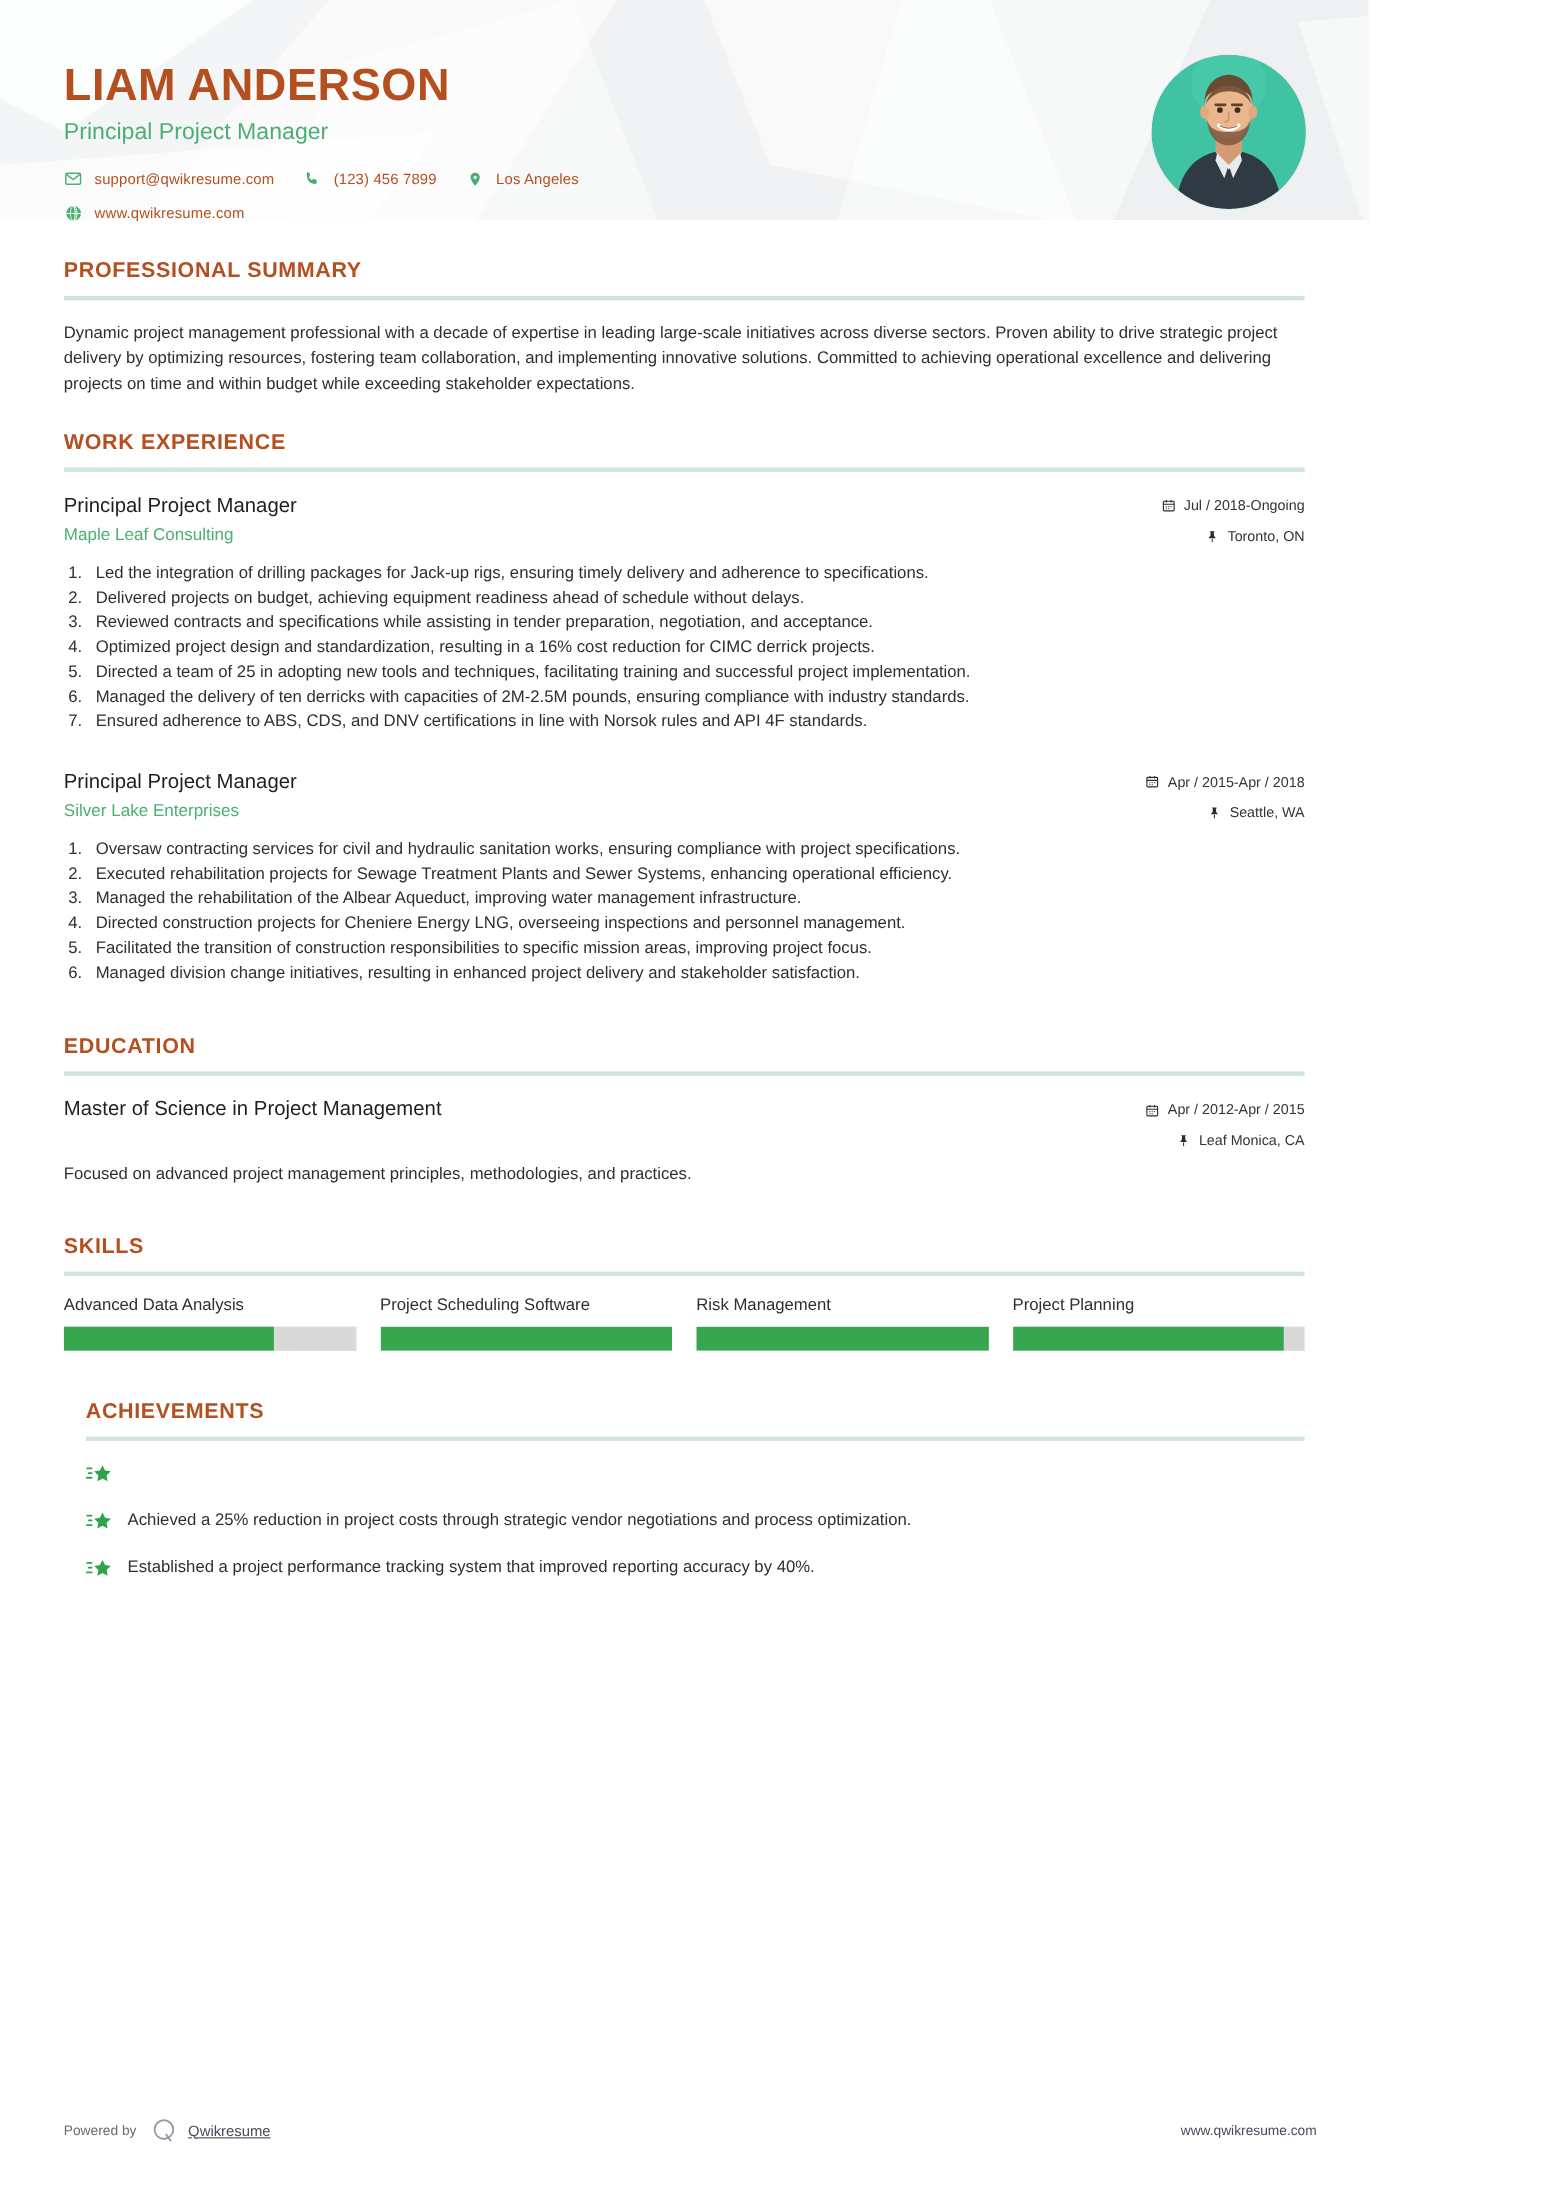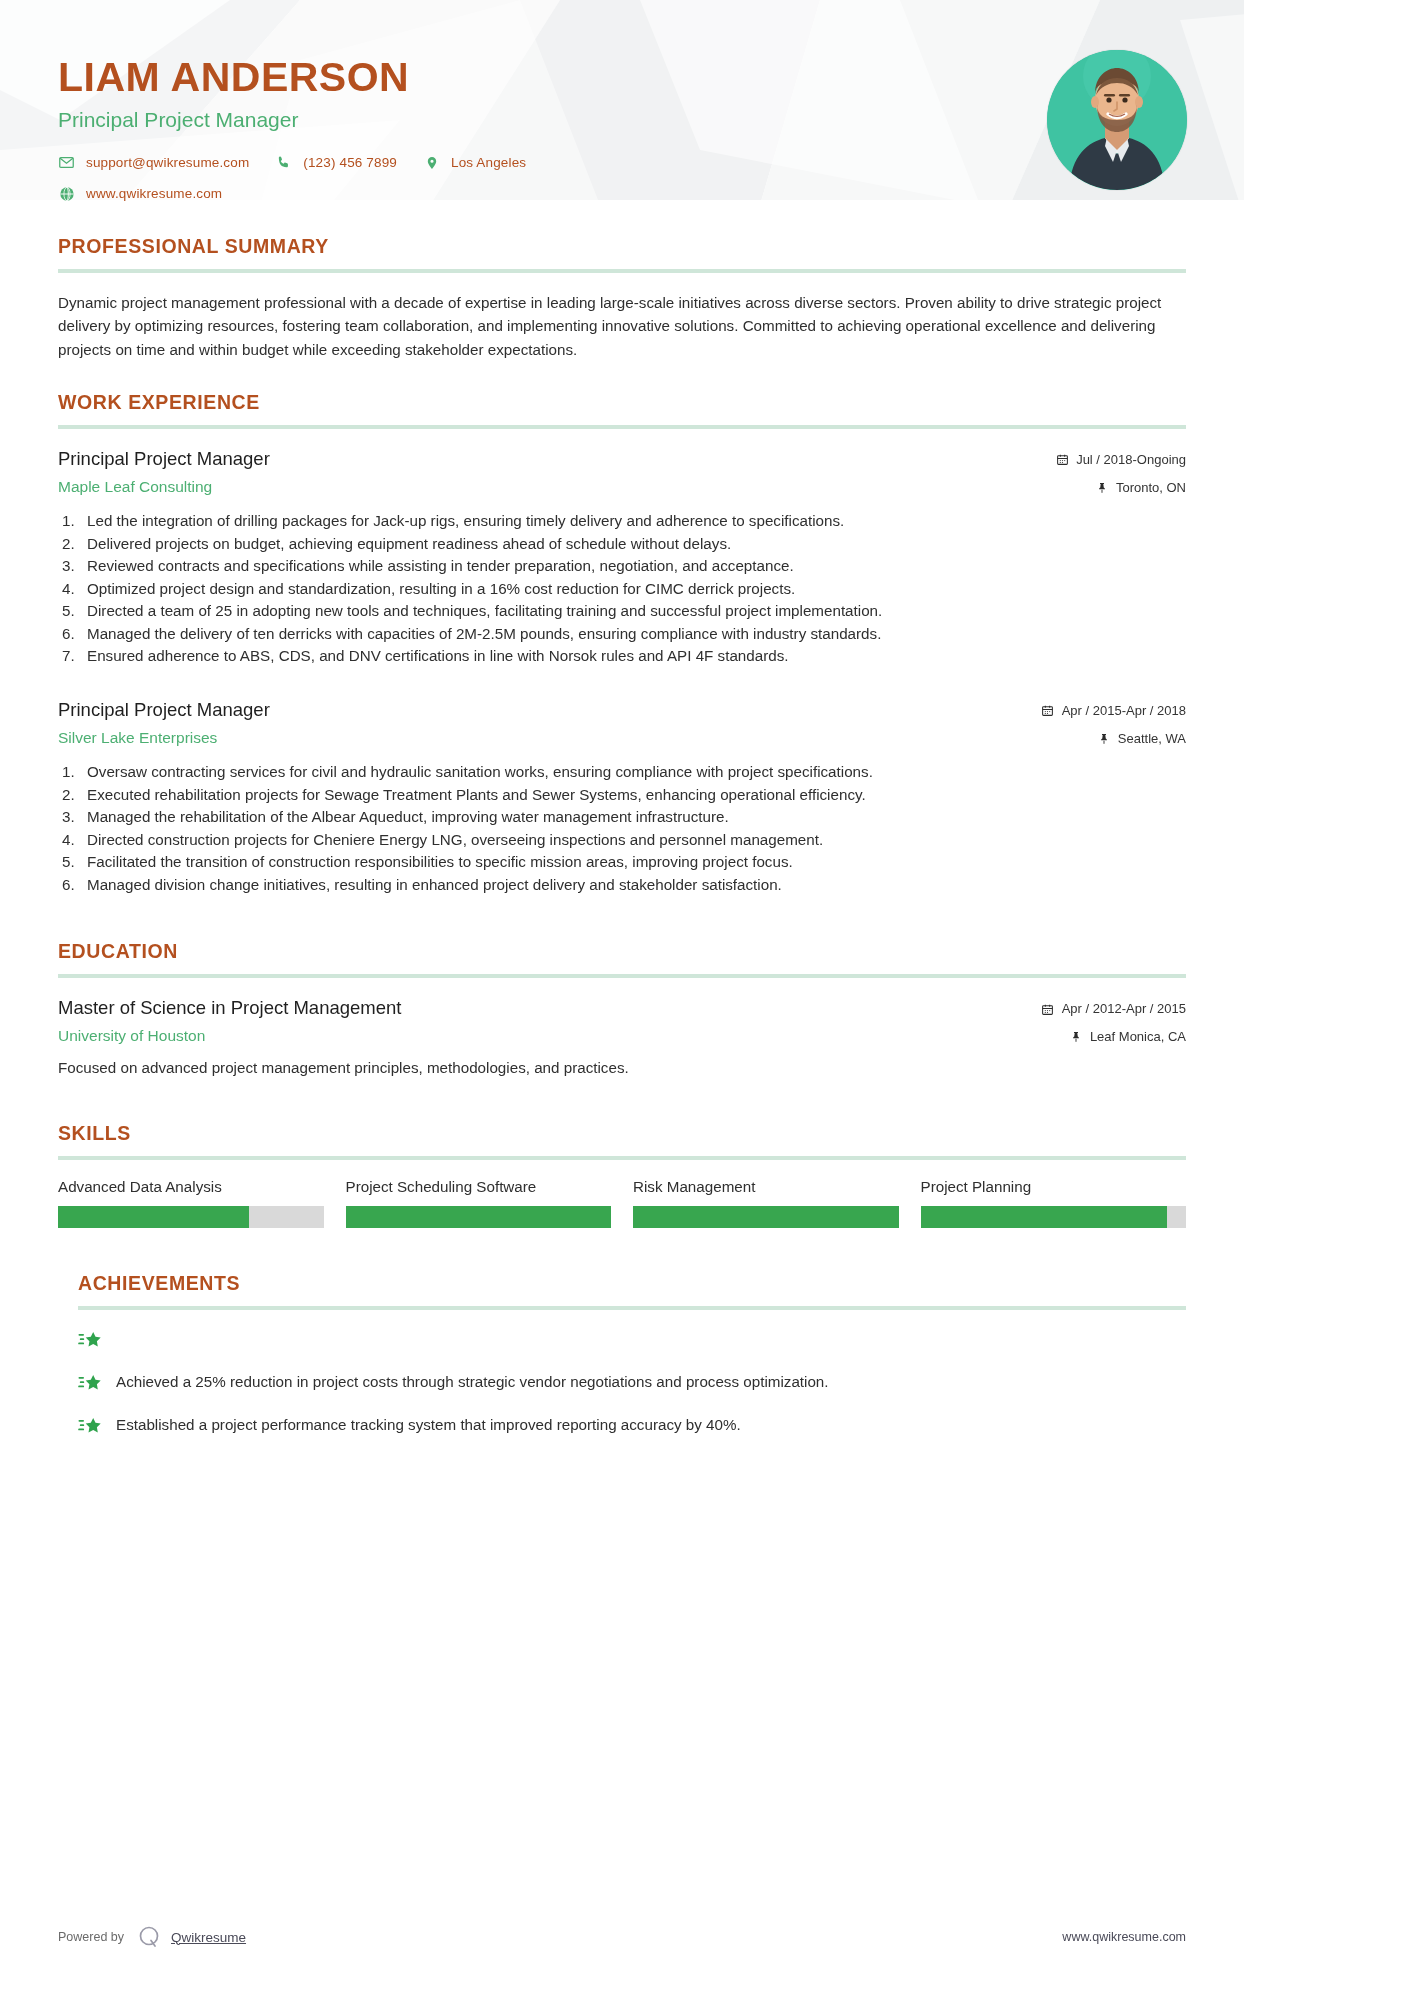--- a/index.html
+++ b/index.html
@@ -233,21 +233,21 @@
     font-size:15.2px;
     line-height:1.5;
     color:#2f2f2f;
   }
 
   
   .footer {
     position:absolute;
     bottom:40px;
     left:58px;
-    right:58px;
+    right:47px;
     display:flex;
     align-items:center;
     justify-content:space-between;
     z-index:2;
   }
   .powered {
     display:flex;
     align-items:center;
     font-size:12.5px;
     color:#6b6b6b;
@@ -476,21 +476,20 @@
     </div>
 
     <div class="section" style="margin-top:44px;">
       <div class="section-title">EDUCATION</div>
       <div class="rule"></div>
 
       <div class="entry">
         <div class="entry-head">
           <div class="entry-left">
             <div class="entry-title">Master of Science in Project Management</div>
-            <div class="entry-org">University of Houston</div>
           </div>
           <div class="entry-right">
             <div class="meta">
               <span class="ic">
                 <svg width="13" height="13" viewBox="0 0 24 24" fill="none" stroke="currentColor" stroke-width="1.9">
                   <rect x="3" y="5" width="18" height="16" rx="1.5"></rect>
                   <path d="M3 10h18M8 3v4M16 3v4"></path>
                   <path d="M7 14h2M11 14h2M15 14h2M7 17.5h2M11 17.5h2" stroke-width="1.6"></path>
                 </svg>
               </span>

